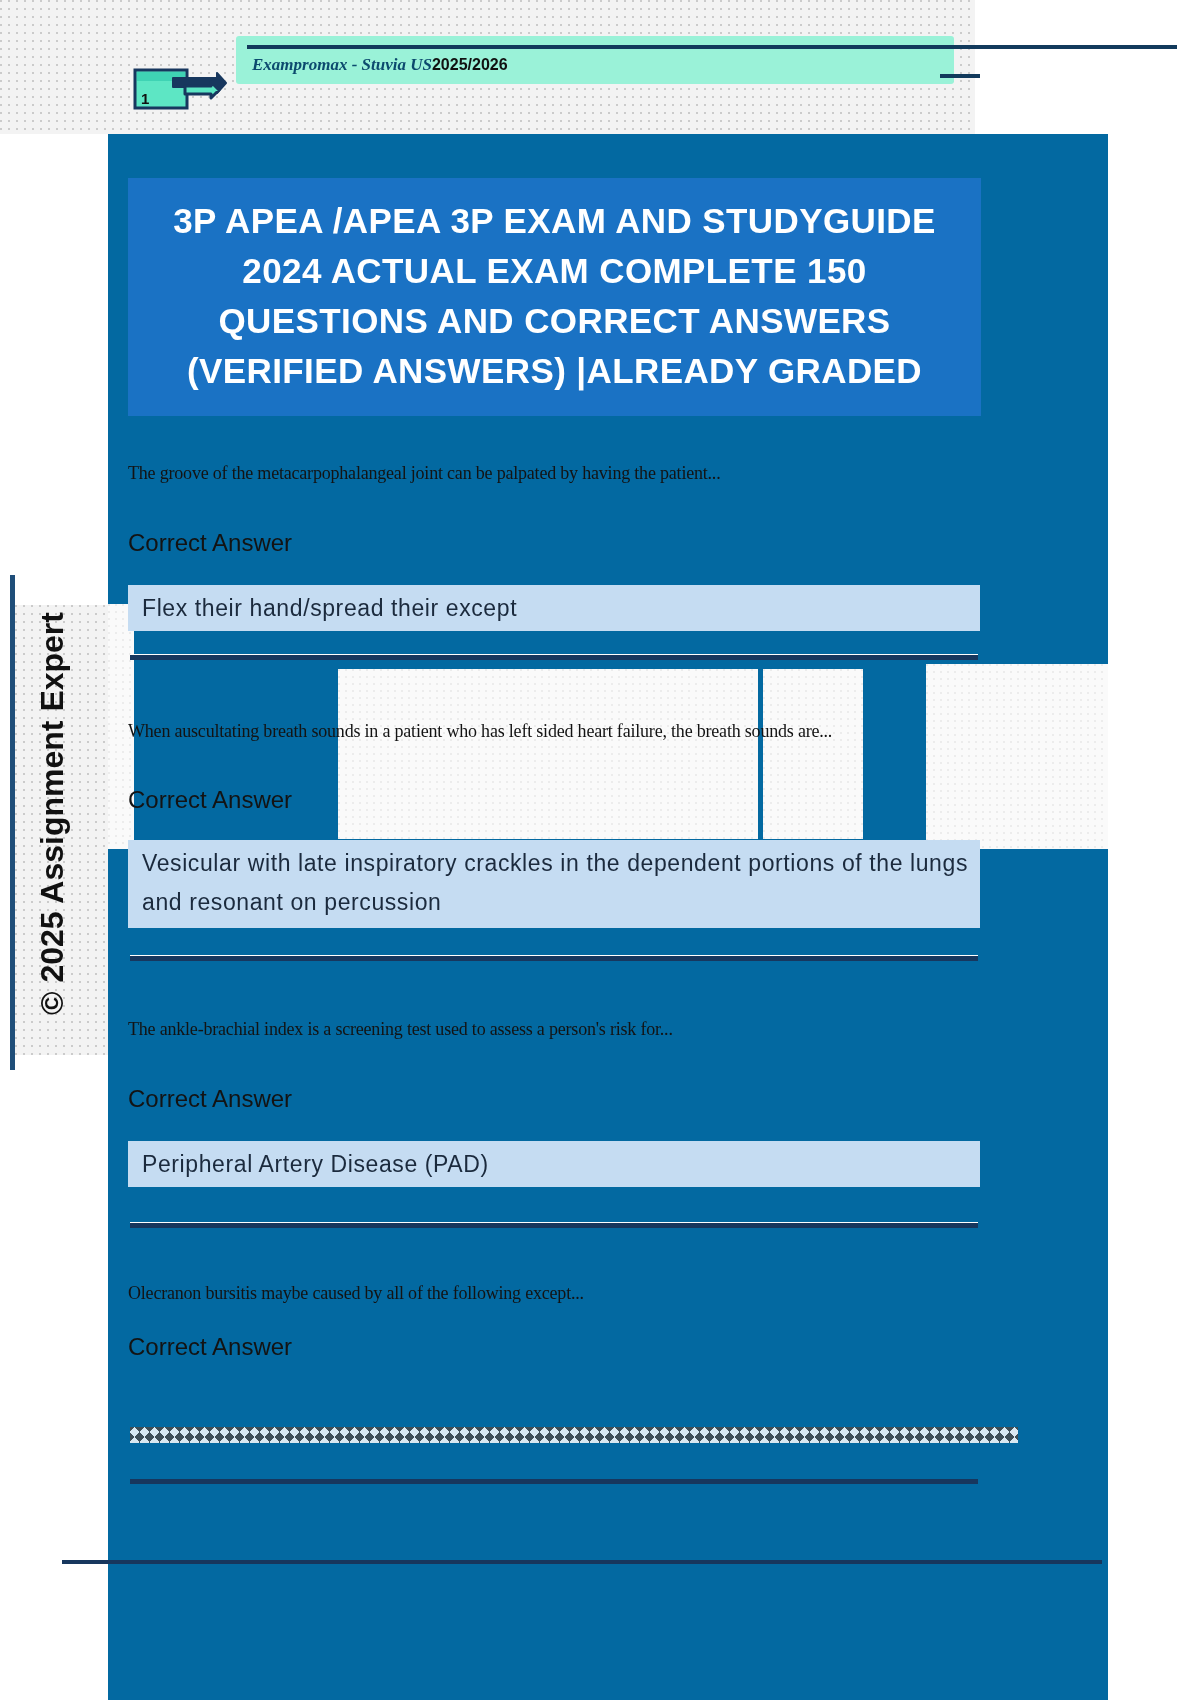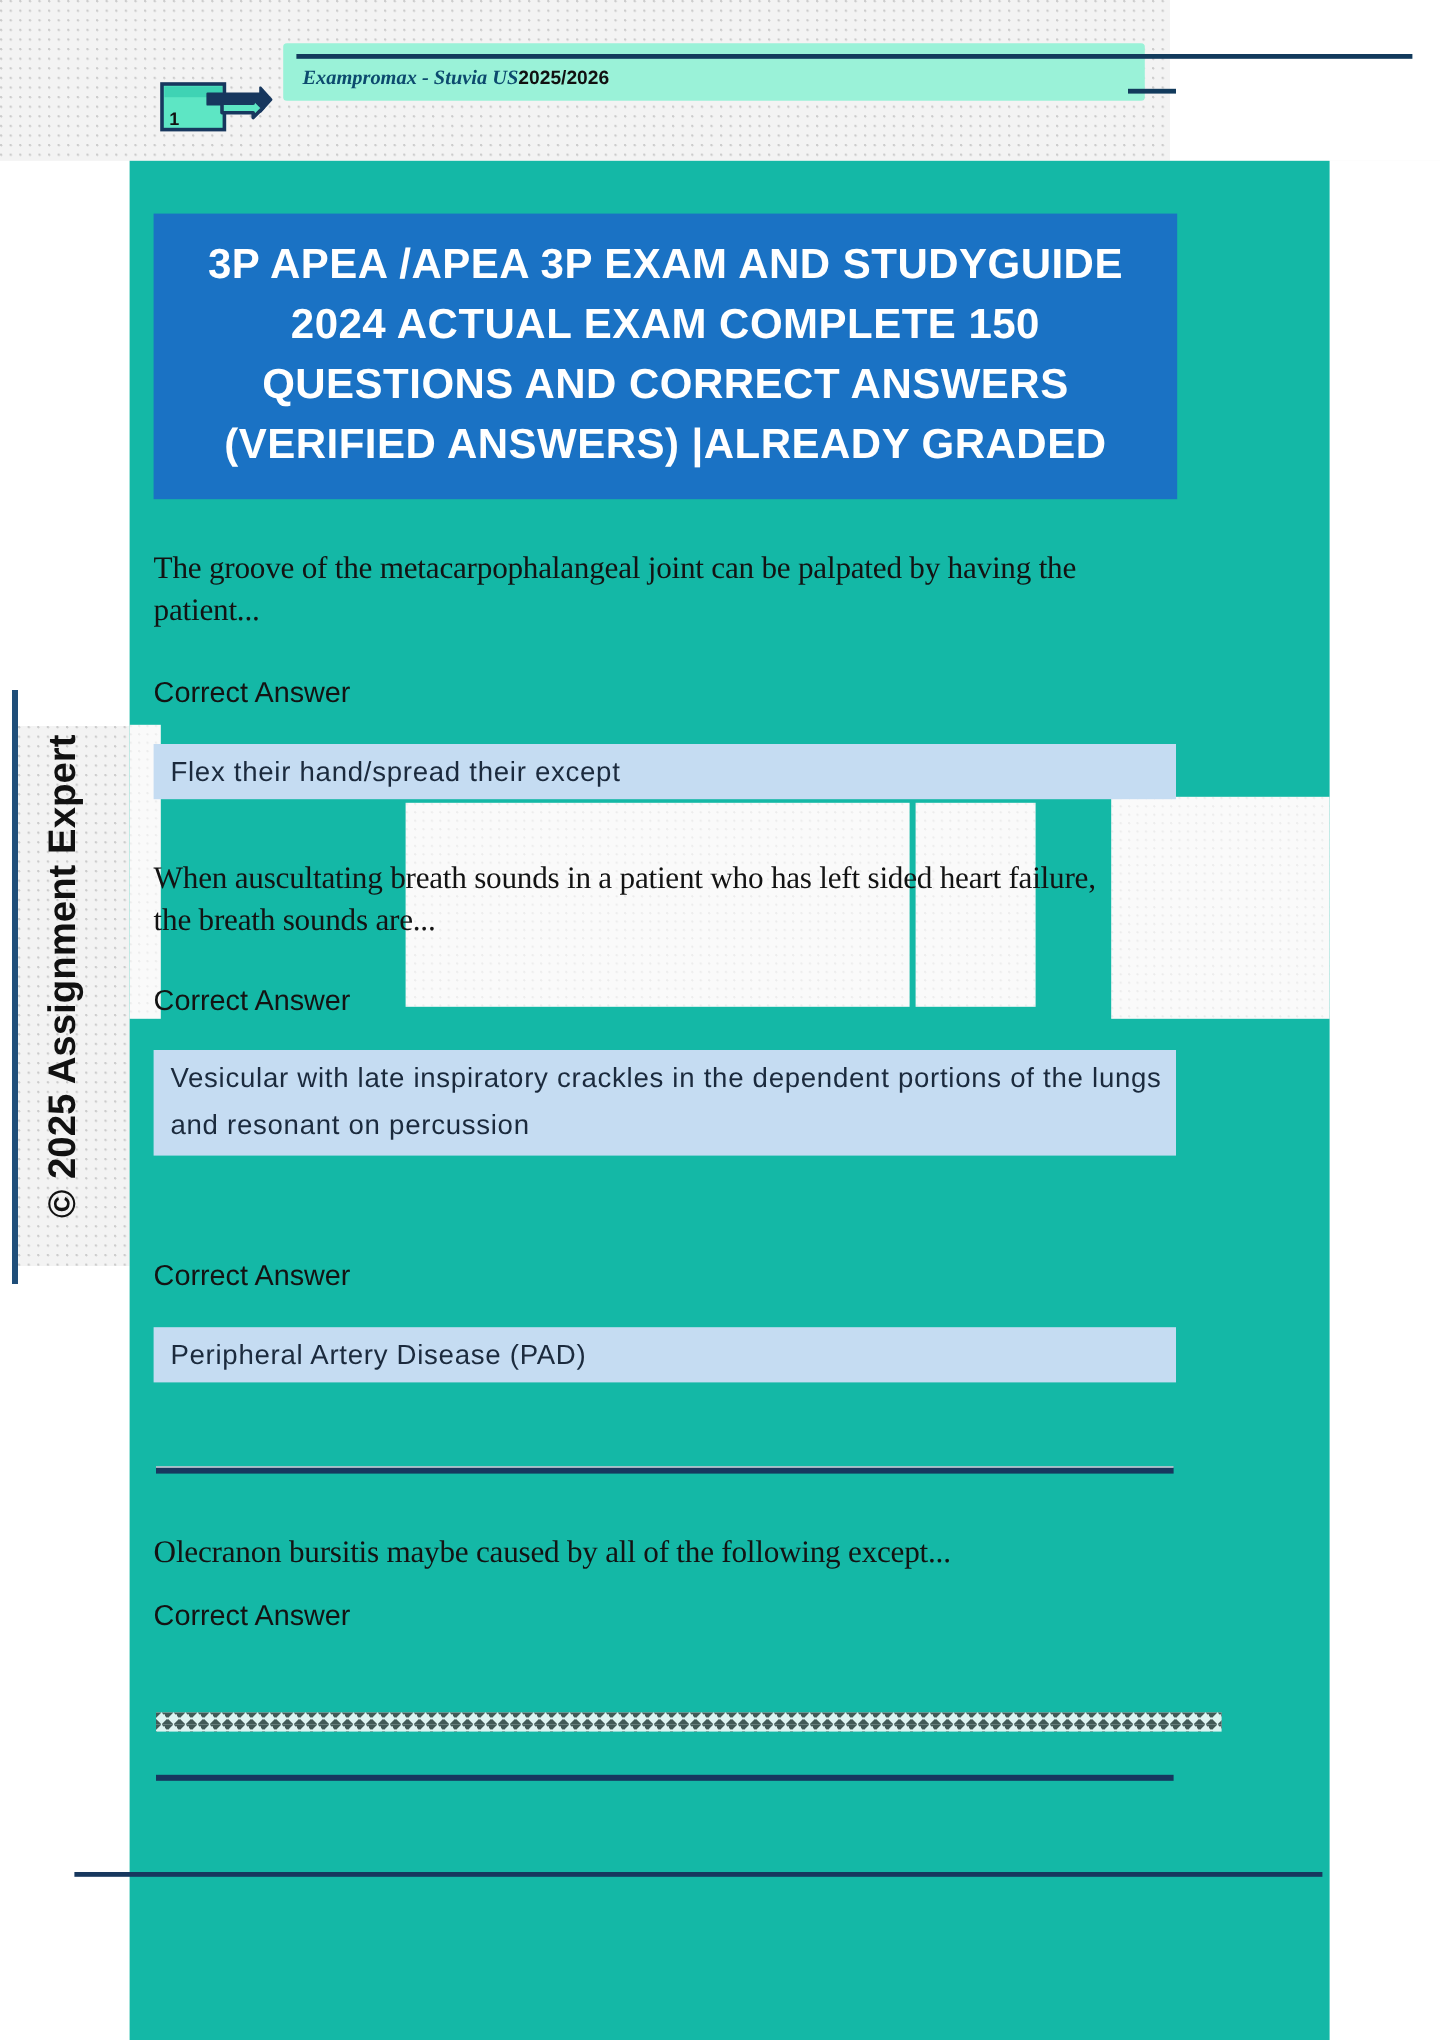--- a/index.html
+++ b/index.html
@@ -85,21 +85,21 @@
     left: 133px; top: 66px;
     width: 95px; height: 45px;
   }
   #page-flag-icon svg { display: block; }
 
   
   #page-sheet {
     position: absolute;
     left: 108px; top: 134px;
     width: 1000px; height: 1566px;
-    background: #14b8a6;
+    background: #0369a1;
   }
 
   
   .wm {
     position: absolute;
     pointer-events: none;
     background-color: #fafafa;
     background-image:
       radial-gradient(circle at 1px 1px, rgba(0,0,0,0.055) 0.8px, transparent 1.1px);
     background-size: 7px 7px;
@@ -153,21 +153,21 @@
     color: #ffffff;
     text-align: center;
     letter-spacing: 0.4px;
   }
 
   
   .qa-block { position: absolute; left: 20px; width: 870px; }
 
   .question-text {
     font-family: "Liberation Serif", serif;
-    font-size: 26px;
+    font-size: 18px;
     line-height: 35px;
     color: #131313;
     font-weight: 400;
     letter-spacing: -0.2px;
     position: relative;
     z-index: 3;
   }
   .correct-answer-label {
     font-family: Liberation Sans, sans-serif;
     font-size: 24px;
@@ -277,20 +277,21 @@
   <div class="block-divider" style="top:520px;"></div>
 
   <div class="qa-block" style="top:580px;">
     <div class="question-text" style="width:790px;">When auscultating breath sounds in a patient who has left sided heart failure, the breath sounds are...</div>
     <div class="correct-answer-label" style="margin-top:37px;">Correct Answer</div>
     <div class="answer-highlight" style="margin-top:26px; width:852px; line-height:39px; padding-bottom:6px;">Vesicular with late inspiratory crackles in the dependent portions of the lungs and resonant on percussion</div>
   </div>
   <div class="block-divider" style="top:821px;"></div>
 
   <div class="qa-block" style="top:878px;">
+    <div class="question-text" style="width:820px;">The ankle-brachial index is a screening test used to assess a person's risk for...</div>
     <div class="correct-answer-label" style="margin-top:38px;">Correct Answer</div>
     <div class="answer-highlight" style="margin-top:28px; width:852px;">Peripheral Artery Disease (PAD)</div>
   </div>
   <div class="block-divider" style="top:1088px;"></div>
 
   <div class="qa-block" style="top:1142px;">
     <div class="question-text" style="width:860px;">Olecranon bursitis maybe caused by all of the following except...</div>
     <div class="correct-answer-label" style="margin-top:22px;">Correct Answer</div>
   </div>
 

